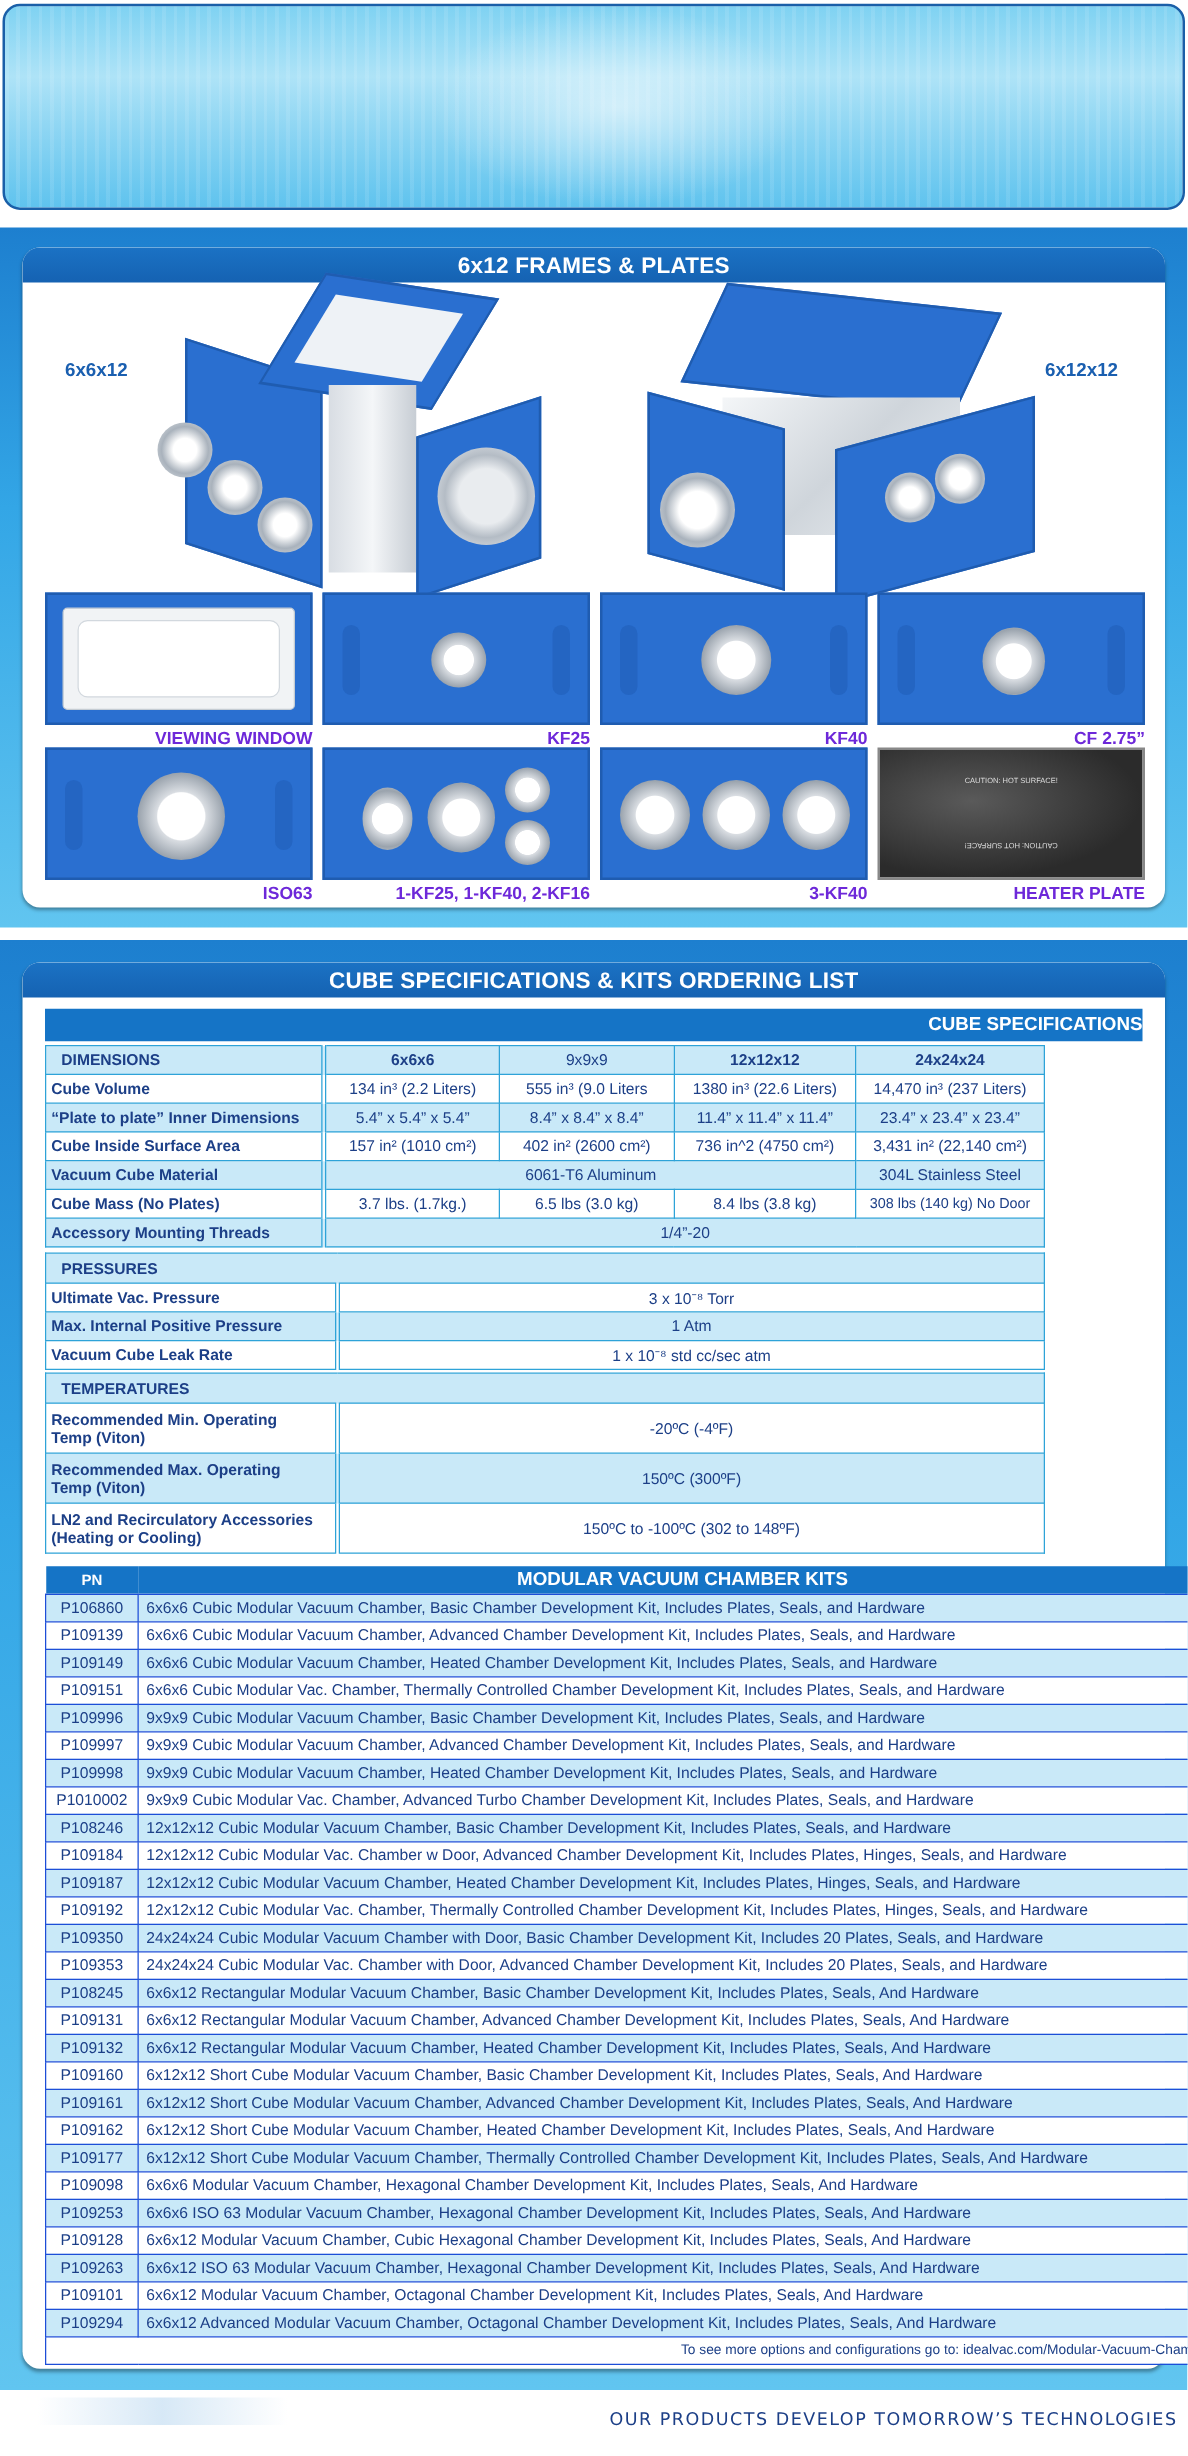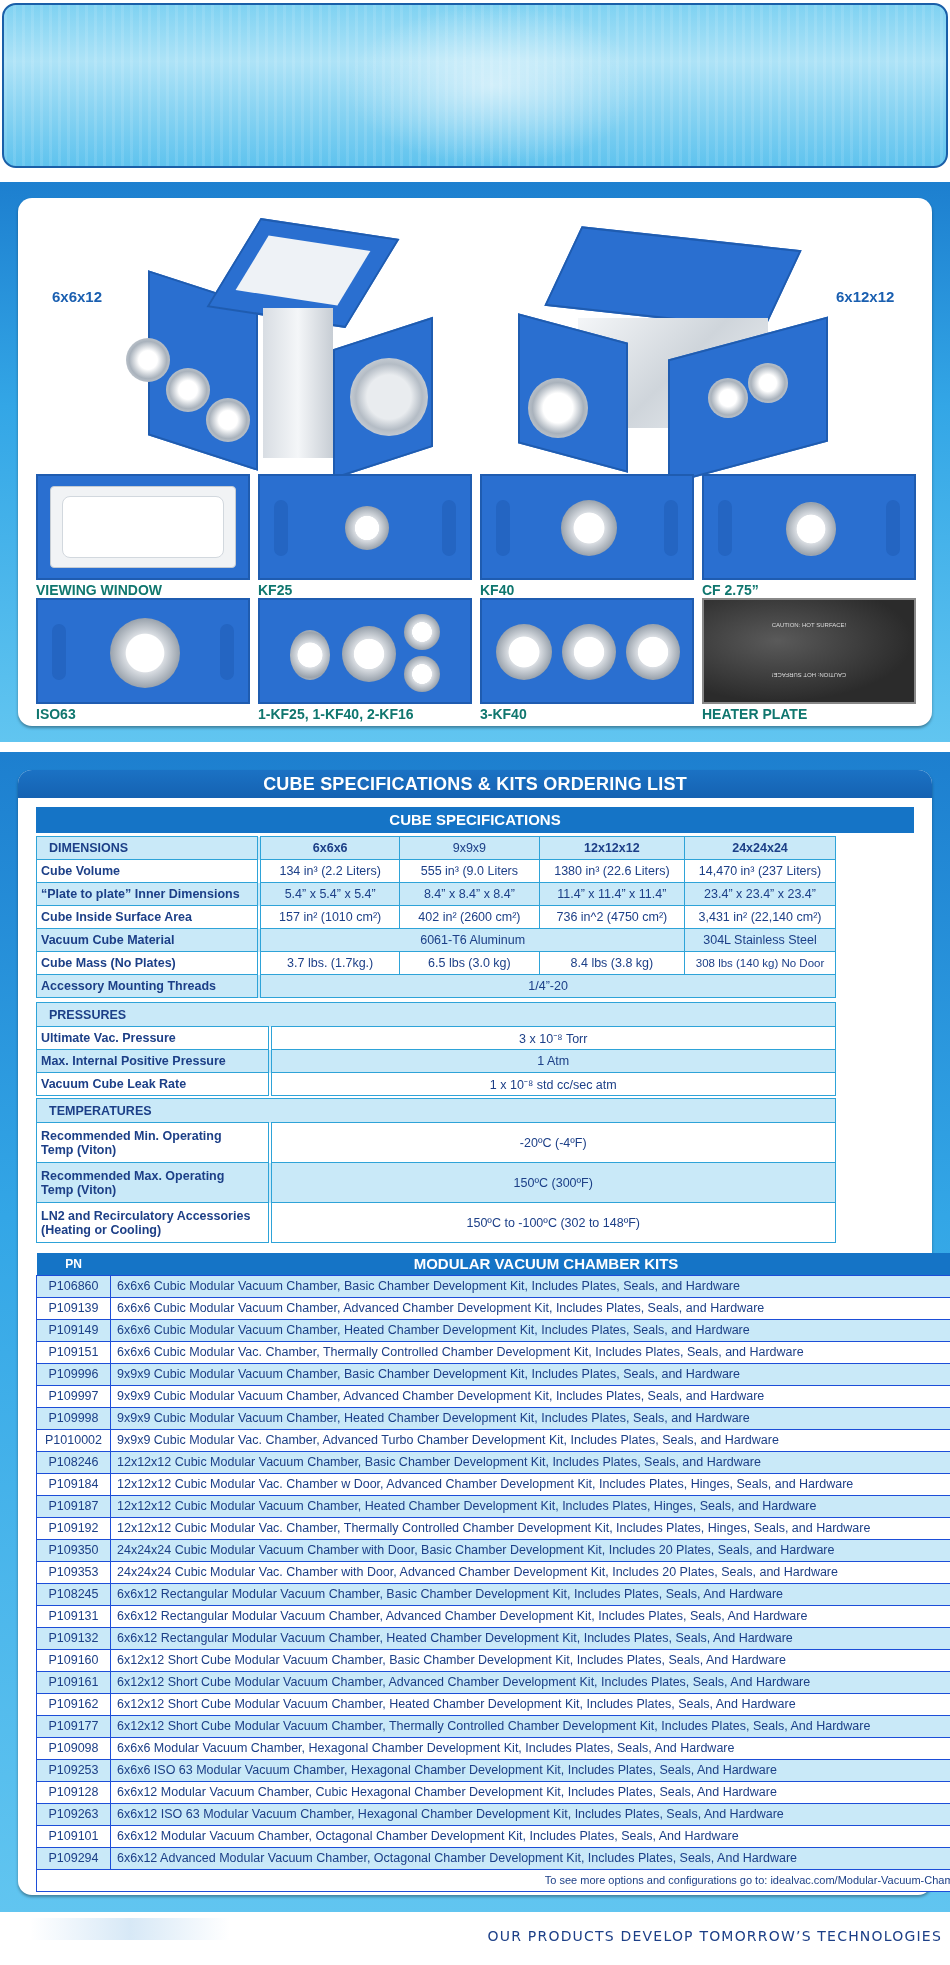--- a/index.html
+++ b/index.html
@@ -8,21 +8,21 @@
 .banner::before{content:"";position:absolute;inset:0;background:repeating-linear-gradient(90deg,rgba(255,255,255,.10) 0 3px,rgba(255,255,255,0) 3px 9px);}
 .banner::after{content:"";position:absolute;left:340px;top:0;width:300px;height:100%;background:radial-gradient(ellipse at center,rgba(255,255,255,.55),rgba(255,255,255,0) 70%)}
 .bgband{position:absolute;left:0;width:950px;background:linear-gradient(180deg,#1d7fcf 0%,#33a6e6 40%,#61c5f0 100%)}
 .panel{position:absolute;left:18px;width:914px;background:#fff;border-radius:14px;overflow:hidden;box-shadow:0 2px 3px rgba(0,0,0,.35)}
 .panel-head{background:linear-gradient(180deg,#1b72c4,#1562b2);color:#fff;text-align:center;font-weight:bold;font-size:18px;height:28px;line-height:28px;letter-spacing:.2px}
 .fig-label{position:absolute;color:#1a5fb0;font-weight:bold;font-size:15px}
 .chamber{position:absolute;border-radius:6px}
 .plate{position:absolute;width:214px;height:106px;background:#2a6fd0;border:2px solid #1f5cb0;overflow:hidden}
 .plate .slot{position:absolute;width:14px;height:56px;border-radius:8px;background:#2465c2;top:24px}
 .plate .flange{position:absolute;border-radius:50%;background:radial-gradient(circle,#fff 0 38%,#d9dde2 40%,#9aa3ad 70%,#c9ced4 100%)}
-.plate-cap{position:absolute;width:214px;text-align:left;color:#0f766e;font-weight:bold;font-size:14px}
+.plate-cap{position:absolute;width:214px;text-align:right;color:#6d28d9;font-weight:bold;font-size:14px}
 .spec{position:absolute;left:36px;width:800px;border-collapse:collapse;font-size:12.5px;color:#1c3f87}
 .spec td{border:1px solid #2ea3d8;height:23px;padding:0 4px;white-space:nowrap}
 .spec td.lbl{font-weight:bold;width:233px;border-right:4px double #2ea3d8}
 .spec td.c{text-align:center;width:161px}
 .row-a td{background:#c9e9f8}
 .row-b td{background:#ffffff}
 .sec-head td{background:#c9e9f8;font-weight:bold;padding-left:12px;height:24px}
 .kits{position:absolute;left:36px;width:946px;border-collapse:collapse;font-size:12.5px;color:#1c3f87}
 .kits td{border:1px solid #1d4ed8;height:22px;padding:0 6px;white-space:nowrap}
 .kits td.pn{width:74px;text-align:center}
@@ -31,20 +31,21 @@
 .footnote{text-align:right;font-size:11px;color:#1c3f87;padding-right:6px}
 .tagline{position:absolute;right:8px;top:1928px;font-family:"DejaVu Sans",sans-serif;font-size:14px;letter-spacing:1.2px;color:#1c3f87}
 </style>
 </head>
 <body>
 
 <div class="banner"></div>
 
 <div class="bgband" style="top:182px;height:560px"></div>
 <div class="panel" style="top:198px;height:528px">
+  <div class="panel-head">6x12 FRAMES &amp; PLATES</div>
 
   <span class="fig-label" style="left:34px;top:90px">6x6x12</span>
   <span class="fig-label" style="left:818px;top:90px">6x12x12</span>
 
   <div class="chamber" style="left:70px;top:30px;width:360px;height:250px">
     <div style="position:absolute;left:60px;top:60px;width:110px;height:165px;background:#2a6fd0;transform:skewY(18deg);border:2px solid #1f5cb0"></div>
     <div style="position:absolute;left:140px;top:0;width:150px;height:90px;background:#2a6fd0;transform:skewX(-25deg) rotate(8deg);border:2px solid #1f5cb0"></div>
     <div style="position:absolute;left:160px;top:15px;width:110px;height:55px;background:#eef2f6;transform:skewX(-25deg) rotate(8deg)"></div>
     <div style="position:absolute;left:175px;top:80px;width:70px;height:150px;background:linear-gradient(90deg,#d8dde3,#f4f6f8,#c7cdd4)"></div>
     <div style="position:absolute;left:245px;top:105px;width:100px;height:130px;background:#2a6fd0;transform:skewY(-18deg);border:2px solid #1f5cb0"></div>
@@ -118,21 +119,21 @@
     <div style="position:absolute;top:72px;width:100%;text-align:center;color:#ddd;font-size:6px;transform:rotate(180deg)">CAUTION: HOT SURFACE!</div>
   </div>
   <div class="plate-cap" style="left:684px;top:508px">HEATER PLATE</div>
 </div>
 
 <div class="bgband" style="top:752px;height:1160px"></div>
 <div class="panel" style="top:770px;height:1125px">
   <div class="panel-head">CUBE SPECIFICATIONS &amp; KITS ORDERING LIST</div>
 </div>
 
-<div style="position:absolute;left:36px;top:807px;width:878px;height:26px;background:#1574c6;color:#fff;font-weight:bold;font-size:15px;text-align:center;line-height:26px">CUBE SPECIFICATIONS</div>
+<div style="position:absolute;left:36px;top:807px;width:878px;height:26px;background:#1574c6;color:#fff;font-weight:bold;font-size:15px;text-align:right;line-height:26px">CUBE SPECIFICATIONS</div>
 
 <table class="spec" style="top:836px">
   <tbody>
       <tr class="row-a">
     <td class="lbl" style="padding-left:12px">DIMENSIONS</td>
     <td class="c" style="font-weight:bold">6x6x6</td>
     <td class="c" style="font-weight:normal">9x9x9</td>
     <td class="c" style="font-weight:bold">12x12x12</td>
     <td class="c" style="font-weight:bold">24x24x24</td>
   </tr>

